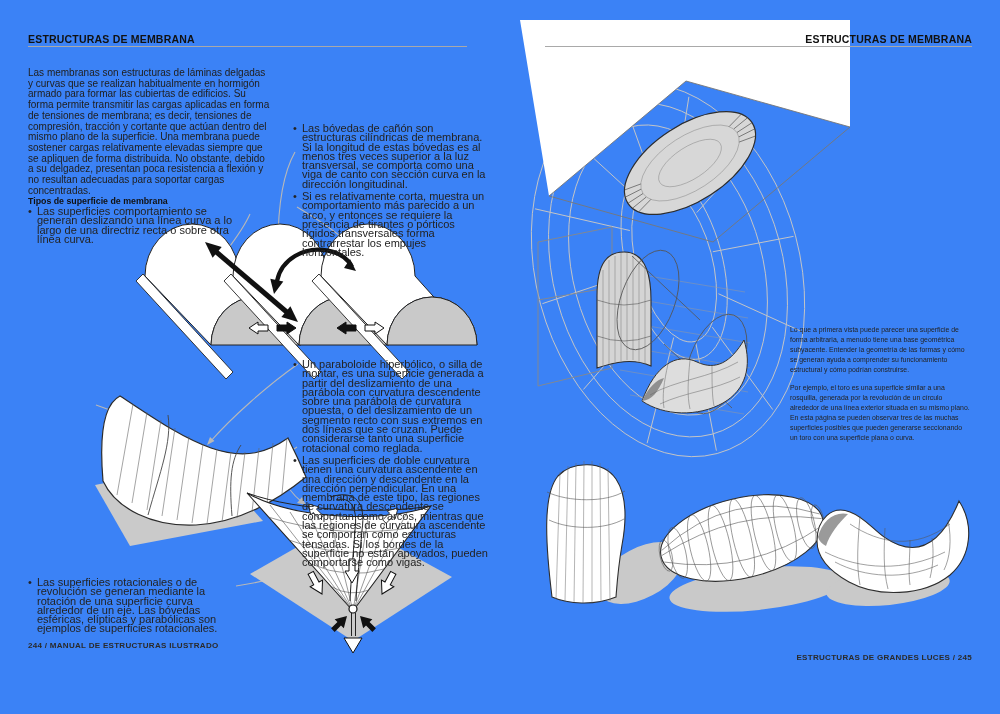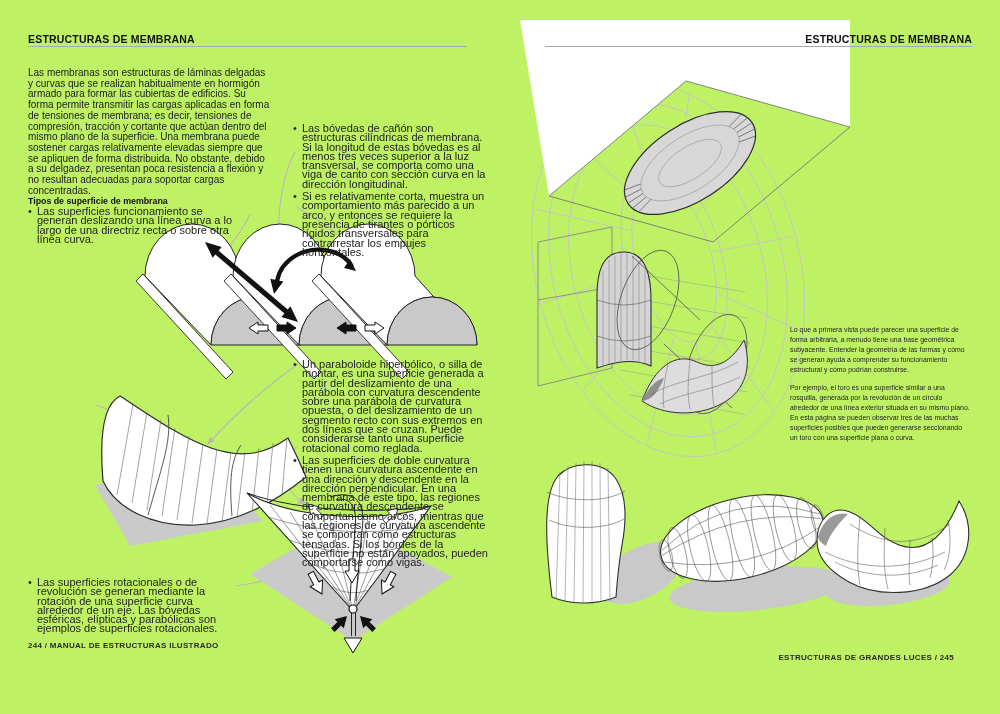--- a/index.html
+++ b/index.html
@@ -1,16 +1,16 @@
 <!DOCTYPE html>
 <html><head>
 <meta charset="utf-8">
 <style>
   html,body{margin:0;padding:0;background:#ffffff;}
-  #spread{position:relative;width:1000px;height:714px;background:#bef264;overflow:hidden;
+  #spread{position:relative;width:1000px;height:714px;background:#3b82f6;overflow:hidden;
           font-family:"Liberation Sans","DejaVu Sans",sans-serif;color:#1c1c1c;}
   .abs{position:absolute;}
   .pg-header{font-size:10.5px;font-weight:bold;letter-spacing:.2px;color:#111;}
   .rule{height:1px;background:#a9a9a9;}
   .intro{font-size:10px;line-height:10.7px;color:#202020;text-align:left;}
   .subhead{font-size:8.8px;font-weight:bold;color:#111;}
   .caption{font-size:11px;line-height:9.3px;color:#232323;}
   .rp-par{font-size:6.9px;line-height:10px;color:#232323;}
   .bullet{position:relative;padding-left:9px;margin-bottom:3px;}
   .bullet::before{content:"\2022";position:absolute;left:0;top:0;}
@@ -303,37 +303,37 @@
   <div class="abs rule" style="left:28px;top:46px;width:439px;"></div>
 
   <div class="abs pg-header right" style="left:545px;top:33px;width:427px;">ESTRUCTURAS DE MEMBRANA</div>
   <div class="abs rule" style="left:545px;top:46px;width:427px;"></div>
 
   <div class="abs intro" style="left:28px;top:68px;width:244px;">Las membranas son estructuras de láminas delgadas y curvas que se realizan habitualmente en hormigón armado para formar las cubiertas de edificios. Su forma permite transmitir las cargas aplicadas en forma de tensiones de membrana; es decir, tensiones de compresión, tracción y cortante que actúan dentro del mismo plano de la superficie. Una membrana puede sostener cargas relativamente elevadas siempre que se apliquen de forma distribuida. No obstante, debido a su delgadez, presentan poca resistencia a flexión y no resultan adecuadas para soportar cargas concentradas.</div>
 
   <div class="abs subhead" style="left:28px;top:196px;">Tipos de superficie de membrana</div>
 
   <div class="abs caption" style="left:28px;top:207px;width:205px;">
-    <div class="bullet">Las superficies funcionamiento se generan deslizando una línea curva a lo largo de una directriz recta o sobre otra línea curva.</div>
+    <div class="bullet">Las superficies comportamiento se generan deslizando una línea curva a lo largo de una directriz recta o sobre otra línea curva.</div>
   </div>
 
   <div class="abs caption" style="left:293px;top:124px;width:196px;">
     <div class="bullet">Las bóvedas de cañón son estructuras cilíndricas de membrana. Si la longitud de estas bóvedas es al menos tres veces superior a la luz transversal, se comporta como una viga de canto con sección curva en la dirección longitudinal.</div>
-    <div class="bullet">Si es relativamente corta, muestra un comportamiento más parecido a un arco, y entonces se requiere la presencia de tirantes o pórticos rígidos transversales para contrarrestar los empujes horizontales.</div>
+    <div class="bullet">Si es relativamente corta, muestra un comportamiento más parecido a un arco, y entonces se requiere la presencia de tirantes o pórticos rígidos transversales forma contrarrestar los empujes horizontales.</div>
   </div>
 
 
   <div class="abs caption" style="left:293px;top:360px;width:200px;">
     <div class="bullet">Un paraboloide hiperbólico, o silla de montar, es una superficie generada a partir del deslizamiento de una parábola con curvatura descendente sobre una parábola de curvatura opuesta, o del deslizamiento de un segmento recto con sus extremos en dos líneas que se cruzan. Puede considerarse tanto una superficie rotacional como reglada.</div>
     <div class="bullet">Las superficies de doble curvatura tienen una curvatura ascendente en una dirección y descendente en la dirección perpendicular. En una membrana de este tipo, las regiones de curvatura descendente se comportan como arcos, mientras que las regiones de curvatura ascendente se comportan como estructuras tensadas. Si los bordes de la superficie no están apoyados, pueden comportarse como vigas.</div>
   </div>
 
   <div class="abs caption" style="left:28px;top:578px;width:208px;">
     <div class="bullet">Las superficies rotacionales o de revolución se generan mediante la rotación de una superficie curva alrededor de un eje. Las bóvedas esféricas, elípticas y parabólicas son ejemplos de superficies rotacionales.</div>
   </div>
 
   <div class="abs rp-par" style="left:790px;top:325px;width:180px;">Lo que a primera vista puede parecer una superficie de forma arbitraria, a menudo tiene una base geométrica subyacente. Entender la geometría de las formas y cómo se generan ayuda a comprender su funcionamiento estructural y cómo podrían construirse.</div>
   <div class="abs rp-par" style="left:790px;top:383px;width:180px;">Por ejemplo, el toro es una superficie similar a una rosquilla, generada por la revolución de un círculo alrededor de una línea exterior situada en su mismo plano. En esta página se pueden observar tres de las muchas superficies posibles que pueden generarse seccionando un toro con una superficie plana o curva.</div>
 
   <div class="abs footer" style="left:28px;top:641px;">244  /  MANUAL DE ESTRUCTURAS ILUSTRADO</div>
-  <div class="abs footer right" style="left:527px;top:653px;width:427px;">ESTRUCTURAS DE GRANDES LUCES  /  245</div>
+  <div class="abs footer right" style="left:545px;top:653px;width:427px;">ESTRUCTURAS DE GRANDES LUCES  /  245</div>
 
 </div>
 
 </body></html>

